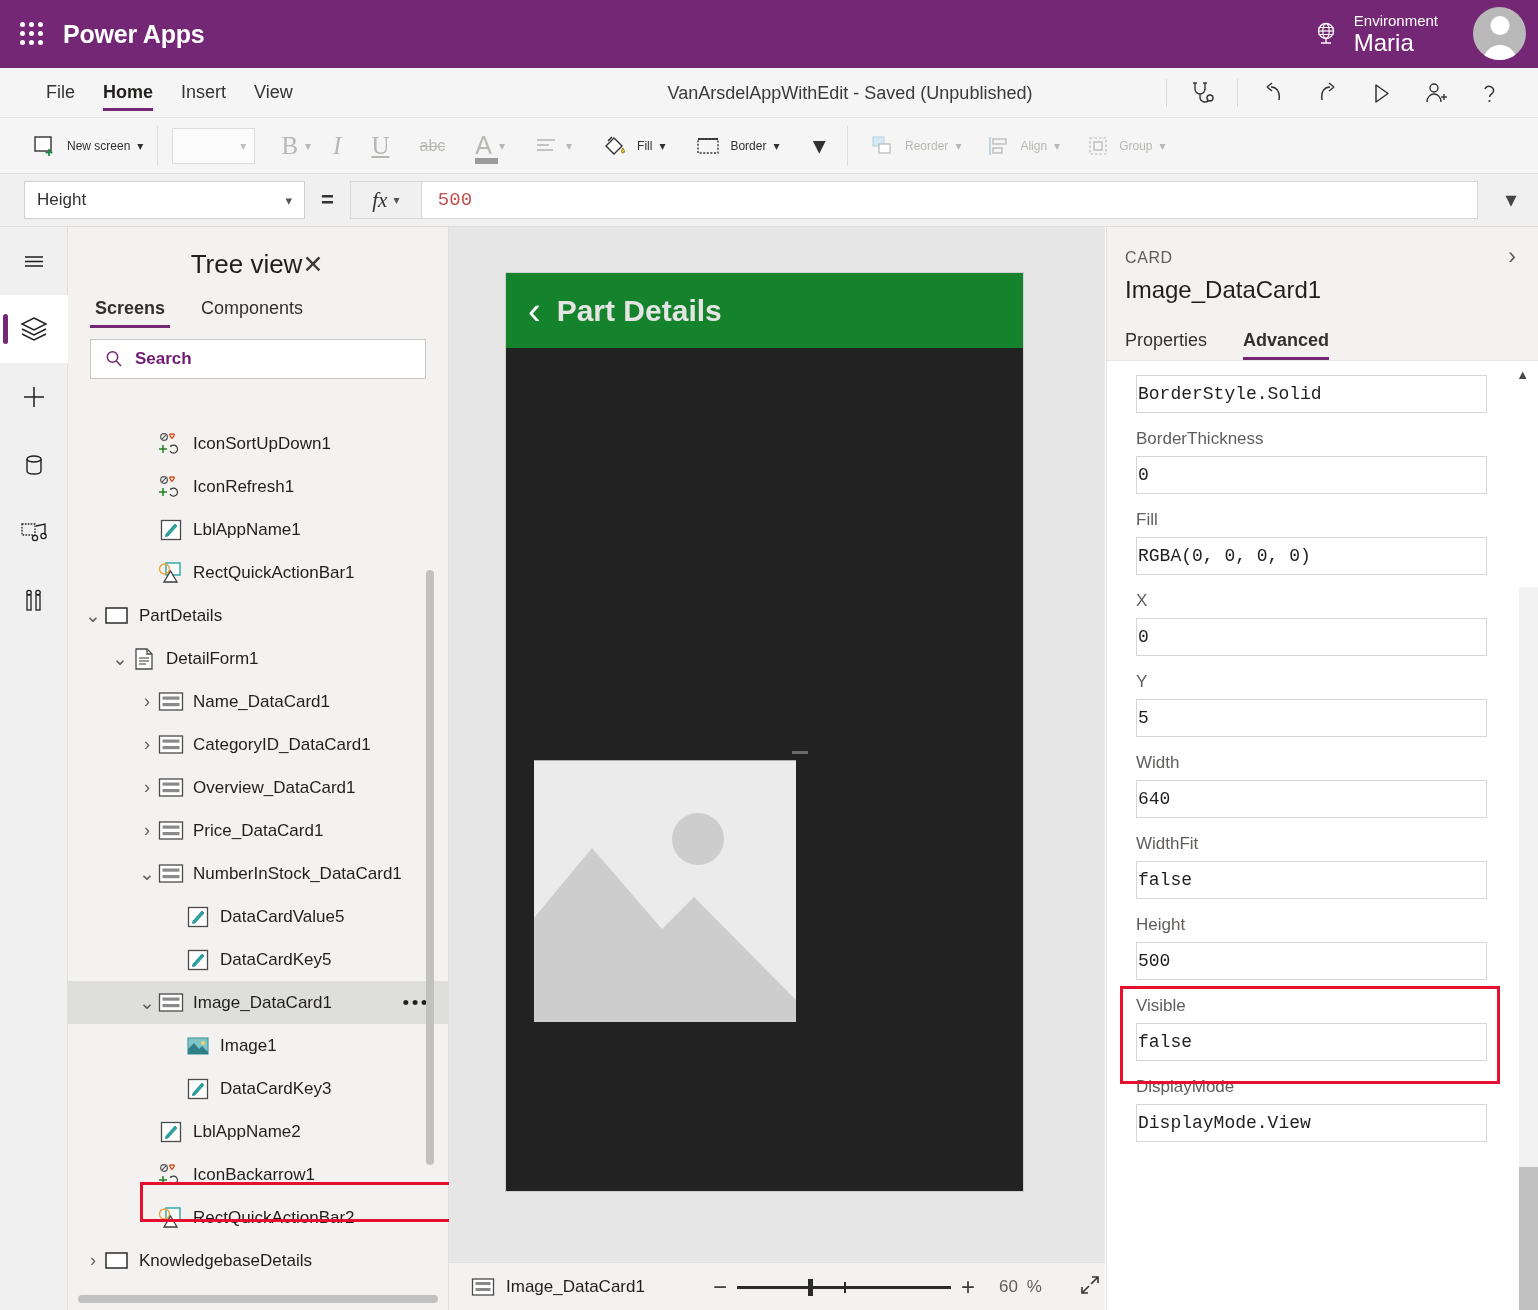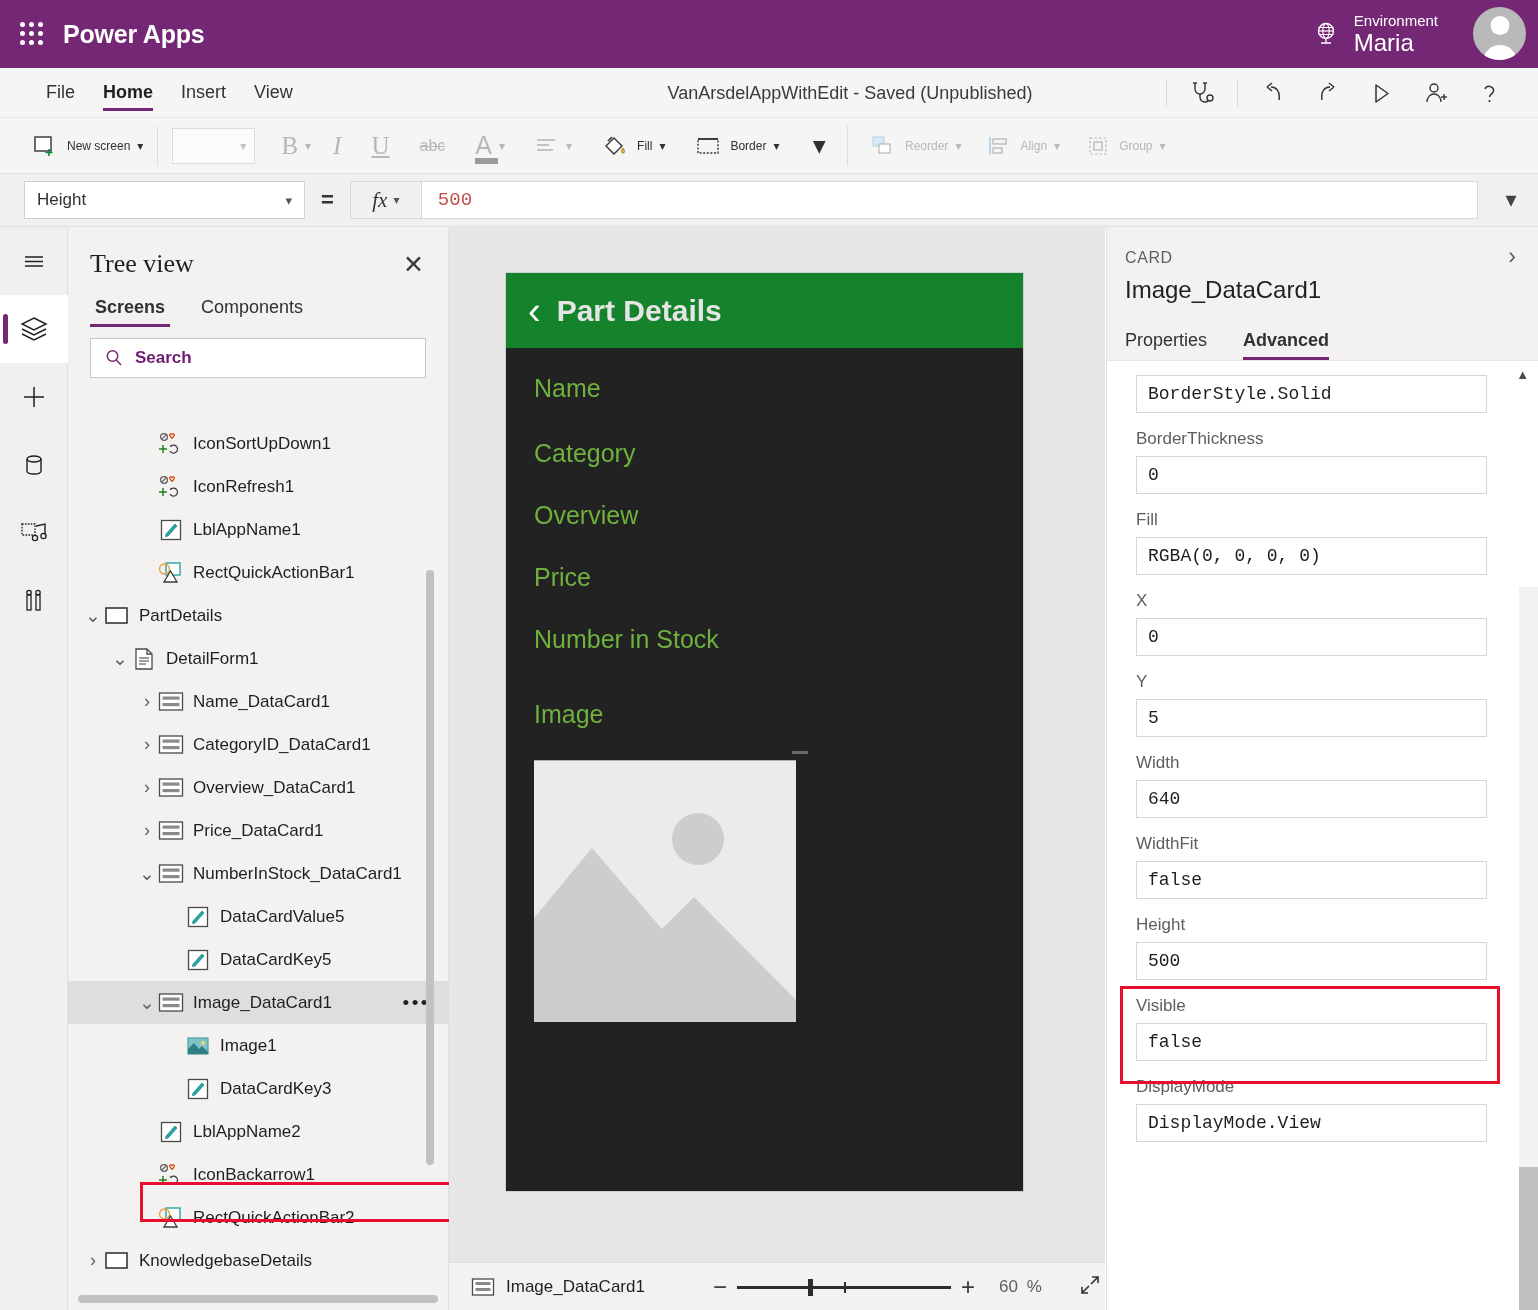--- a/index.html
+++ b/index.html
@@ -131,23 +131,22 @@
     content: ""; position: absolute; left: 3px; top: 19px; width: 5px; height: 30px;
     background: #742774; border-radius: 3px;
   }
 
   
   .treepanel {
     position: absolute; left: 68px; top: 227px; width: 381px; height: 1083px;
     background: #f3f2f1; border-right: 1px solid #e0e0e0;
   }
   .tv-head {
-    display: flex; align-items: center; justify-content: space-between;
+    display: flex; align-items: center; justify-content: center;
     padding: 22px 24px 0 22px;
-    font-family: Liberation Serif, serif;
   }
   .tv-title { font-size: 26px; color: #201f1e; }
   .tv-close { font-size: 25px; color: #3b3a39; cursor: pointer; line-height: 1; }
   .tv-tabs { display: flex; gap: 0; padding: 18px 22px 0 22px; }
   .tv-tab {
     font-size: 18px; color: #323130; padding: 0 5px 9px 5px; margin-right: 26px;
     cursor: pointer; position: relative;
   }
   .tv-tab.active { font-weight: bold; }
   .tv-tab.active::after {
@@ -242,21 +241,21 @@
     content: ""; position: absolute; left: 0; right: 0; bottom: 0; height: 3px; background: #742774;
   }
   .pp-body {
     position: absolute; left: 0; top: 133px; width: 432px; height: 950px;
     overflow: hidden; border-top: 1px solid #e6e6e6; background: #fff;
   }
   .pfield { padding: 0 52px 0 29px; }
   .plabel { font-size: 17px; color: #605e5c; margin-bottom: 7px; }
   .pinput {
     height: 38px; border: 1px solid #d6d6d6; background: #fff;
-    display: flex; align-items: center; padding-left: 11px;
+    display: flex; align-items: center; padding-left: 1px;
     font-family: "Liberation Mono", monospace; font-size: 18px; color: #201f1e;
     cursor: text;
   }
   .pspace { height: 16px; }
   .hl-height {
     position: absolute; left: 1120px; top: 986px; width: 380px; height: 98px;
     border: 3px solid #e60f2e; pointer-events: none;
   }
   .pp-scroll-up {
     position: absolute; right: 9px; top: 140px; font-size: 13px; color: #4a4a4a; cursor: pointer;
@@ -771,28 +770,20 @@
     <div class="selbox"></div>
     <div class="tv-scroll"></div>
     <div class="tv-hscroll"></div>
   </div>
 
   <div class="canvasarea">
     <div class="phone">
       <div class="appbar">
         <span class="backarrow">‹</span>
         <span class="apptitle">Part Details</span>
-      </div>
-      <div style="padding-top:26px;">
-        <div class="flabel" style="margin-top:0px;">Name</div>
-        <div class="flabel" style="margin-top:36px;">Category</div>
-        <div class="flabel" style="margin-top:33px;">Overview</div>
-        <div class="flabel" style="margin-top:33px;">Price</div>
-        <div class="flabel" style="margin-top:33px;">Number in Stock</div>
-        <div class="flabel" style="margin-top:46px;">Image</div>
       </div>
       <div class="handle"></div>
       <div class="img-ph">
         <svg width="262" height="262" viewBox="0 0 262 262">
           <rect x="0" y="0" width="262" height="262" fill="#ebebeb"></rect>
           <circle cx="164" cy="78" r="26" fill="#cdcdcd"></circle>
           <path d="M0 262 L0 157 L58 87 L128 168 L160 136 L262 239 L262 262 Z" fill="#cdcdcd"></path>
         </svg>
       </div>
     </div>

